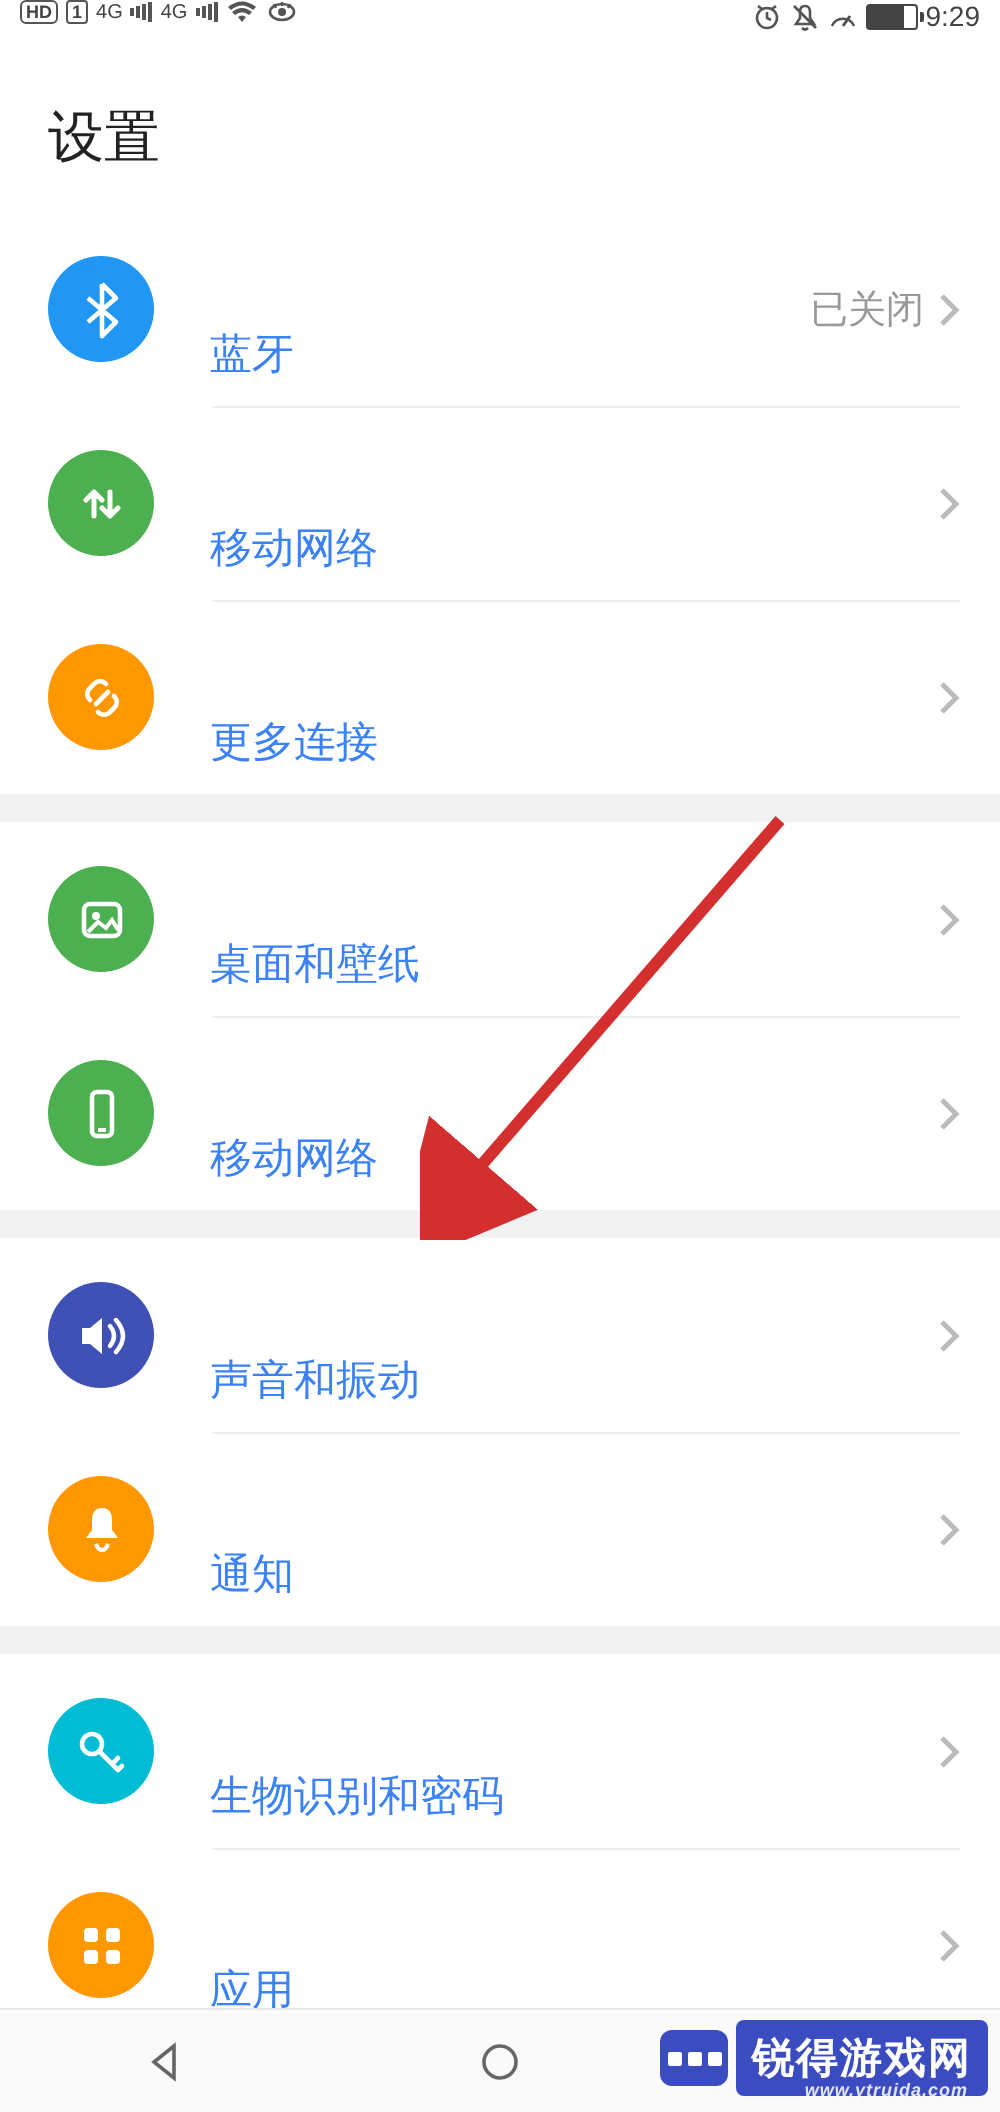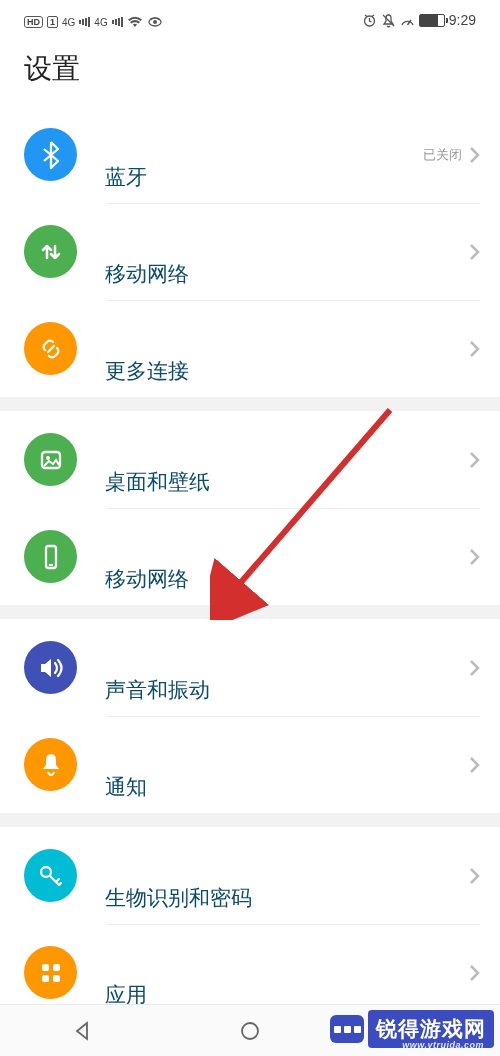--- a/index.html
+++ b/index.html
@@ -8,23 +8,23 @@
       height: 1056px;
       background: #f2f2f2;
       font-family: -apple-system, "PingFang SC", "Microsoft YaHei", sans-serif;
       position: relative;
       overflow: hidden;
     }
     .status-bar {
       height: 28px;
       background: #fff;
       display: flex;
-      align-items: flex-end;
+      align-items: flex-start;
       justify-content: space-between;
-      padding: 0 24px;
+      padding: 0 10px;
       font-size: 13px;
       color: #444;
     }
     .status-left, .status-right { display: flex; align-items: center; gap: 4px; }
     .status-left span, .status-right span { display: inline-flex; align-items: center; }
     .hd-badge {
       border: 1px solid #555; border-radius: 3px; font-size: 9px; padding: 0 2px; font-weight: 700;
     }
     .signal-bars { display:inline-flex; align-items:flex-end; gap:1px; }
     .signal-bars i { width:2px; background:#555; display:inline-block; }
@@ -41,22 +41,22 @@
       display:flex; align-items:center; height: 97px; padding: 0 20px 0 24px;
       position:relative;
     }
     .row + .row::before {
       content:""; position:absolute; left:106px; right:20px; top:0; height:1px; background:#eee;
     }
     .icon-circle {
       width: 53px; height: 53px; border-radius: 50%; display:flex; align-items:center; justify-content:center;
       flex-shrink:0; color:#fff;
     }
-    .label { flex:1; margin-left: 28px; font-size: 21px; color:#0c4a6e;margin-top:45px; }
-    .value { font-size: 13px; color:#999; margin-right: 6px; }
+    .label { flex:1; margin-left: 28px; font-size: 21px; color:#3b82f6;margin-top:45px; }
+    .value { font-size: 19px; color:#999; margin-right: 6px; }
     .chevron { color:#bbb; display:flex; align-items:center; }
     .nav-bar {
       position:absolute; bottom:0; left:0; right:0; height:52px; background:#fafafa;
       display:flex; align-items:center; justify-content:space-around; border-top:1px solid #e8e8e8;
     }
     .nav-btn { color:#666; display:flex; align-items:center; justify-content:center; width:33%; height:100%;}
     .arrow-overlay { position:absolute; left:210px; top:400px; pointer-events:none; }
     .watermark {
       position:absolute; right:6px; bottom:8px; display:flex; align-items:center; gap:4px;
       color:#fff; font-weight:700; font-size:16px;

